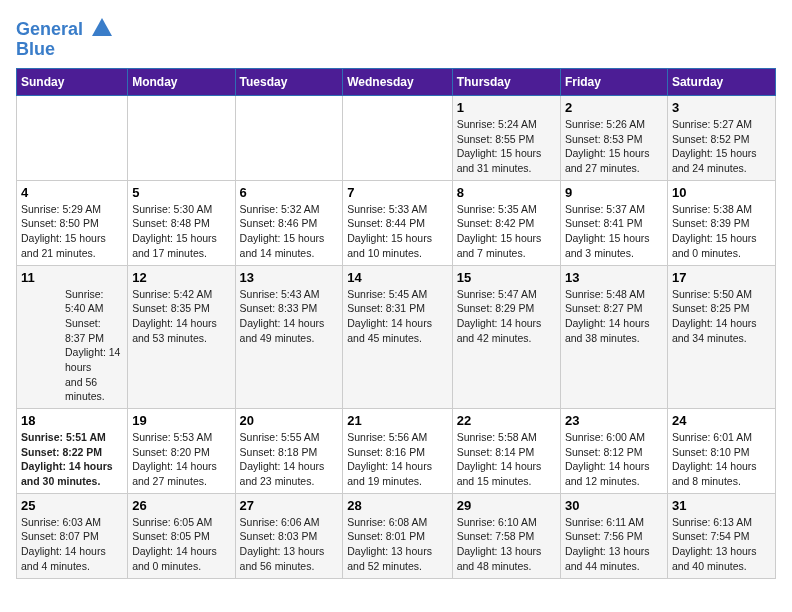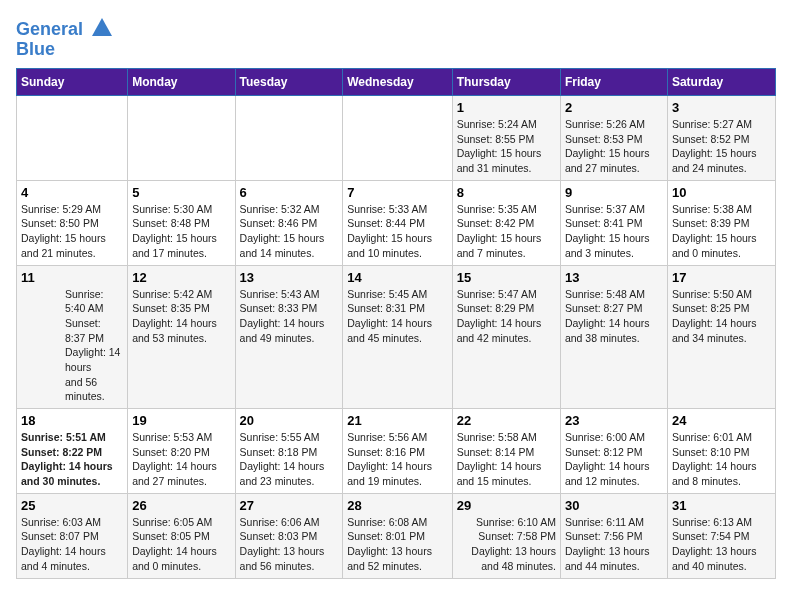--- a/index.html
+++ b/index.html
@@ -323,21 +323,21 @@
         </td>
         <td>
           <span class="day-number">28</span>
           <div class="day-info" style="white-space: pre-line;">Sunrise: 6:08 AM
 Sunset: 8:01 PM
 Daylight: 13 hours
 and 52 minutes.</div>
         </td>
         <td>
           <span class="day-number">29</span>
-          <div class="day-info" style="white-space: pre-line; text-align: right;">Sunrise: 6:10 AM
+          <div class="day-info" style="white-space: pre-line;">Sunrise: 6:10 AM
 Sunset: 7:58 PM
 Daylight: 13 hours
 and 48 minutes.</div>
         </td>
         <td>
           <span class="day-number">30</span>
           <div class="day-info" style="white-space: pre-line;">Sunrise: 6:11 AM
 Sunset: 7:56 PM
 Daylight: 13 hours
 and 44 minutes.</div>

